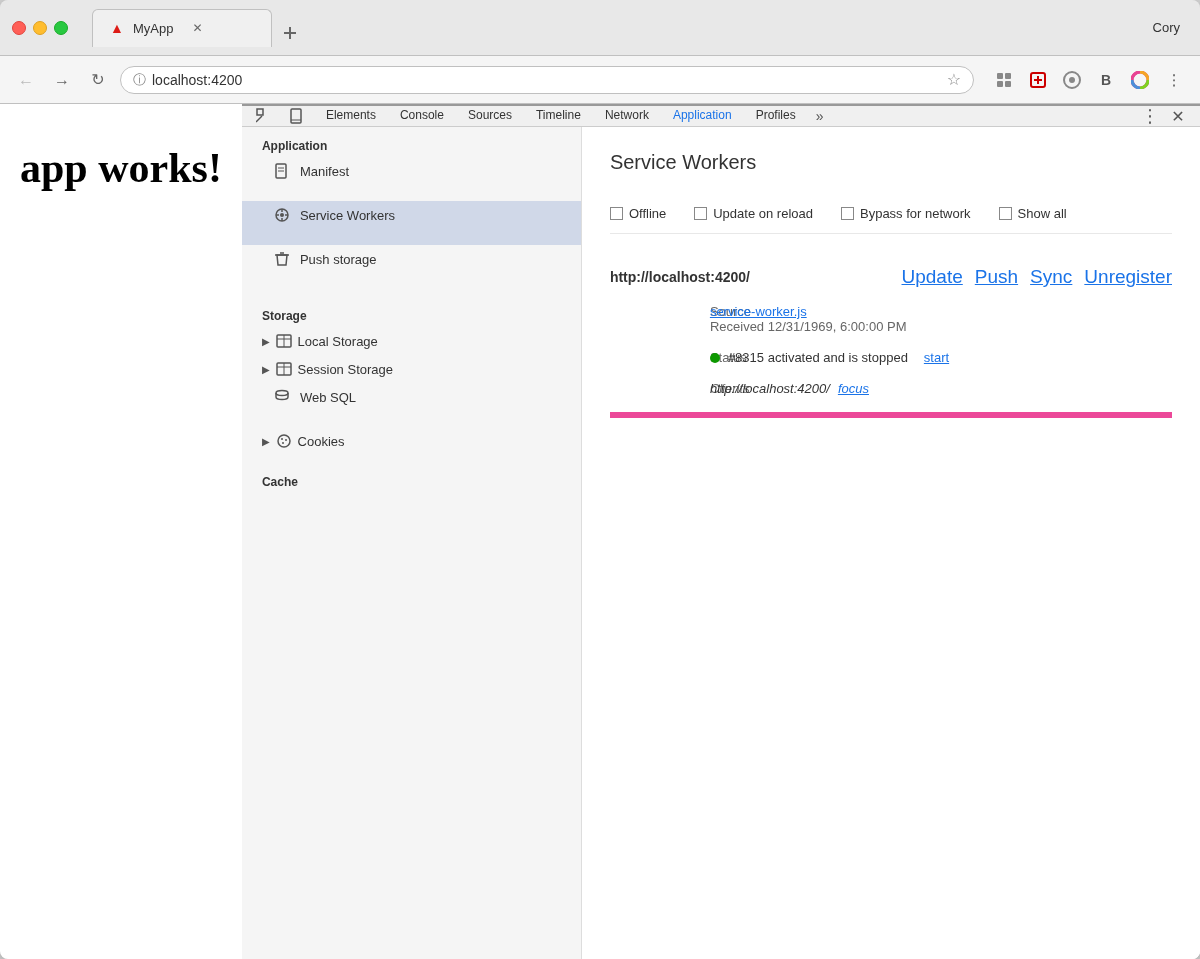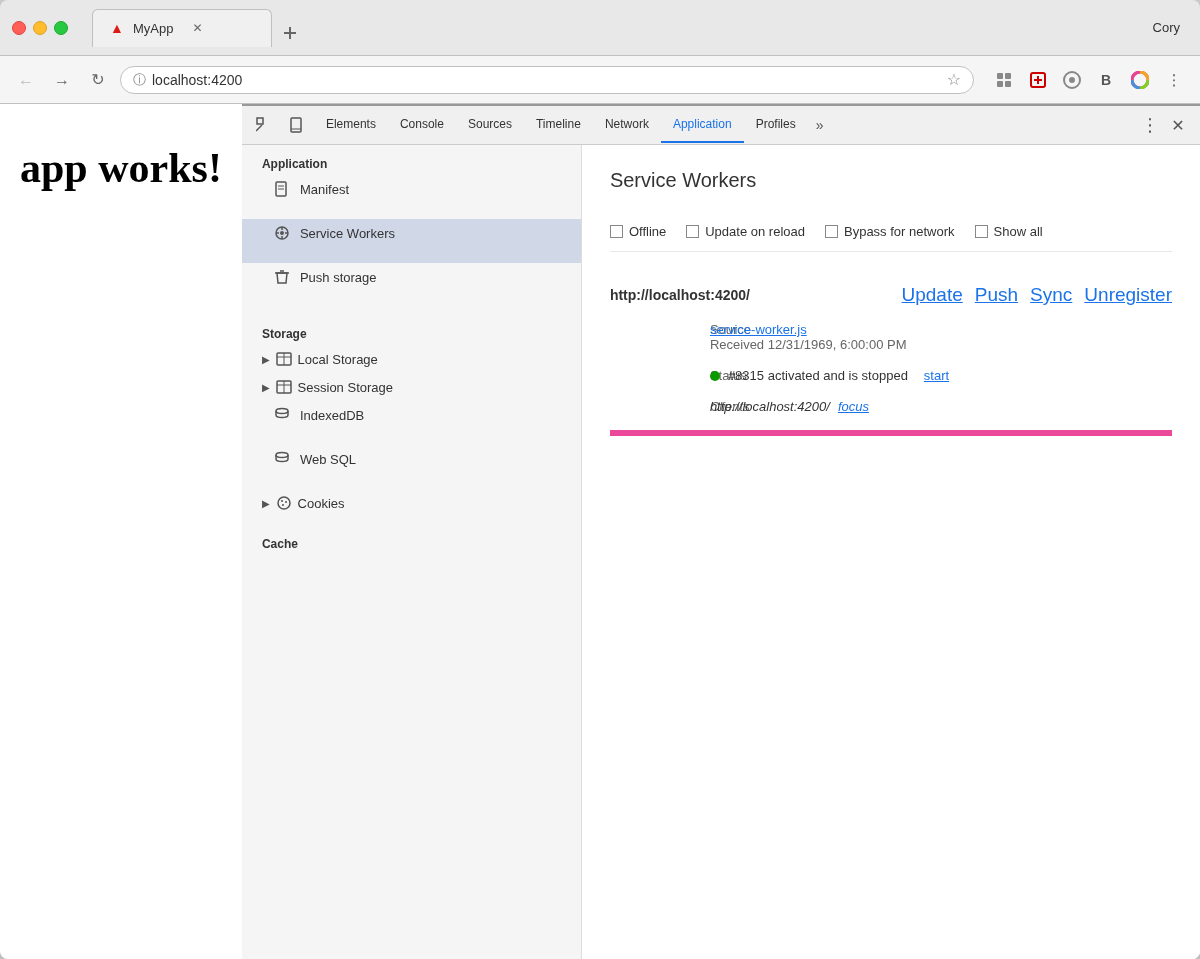--- a/index.html
+++ b/index.html
@@ -41,21 +41,21 @@
     
     .page-area { background: white; flex: 1; display: flex; flex-direction: row; overflow: hidden; }
 
     .page-content { background: white; height: 250px; padding: 40px 20px; flex-shrink: 0; }
     .app-heading { font-size: 42px; font-weight: bold; font-family: Georgia, serif; color: #000; }
 
     
     .devtools { display: flex; flex-direction: column; flex: 1; border-top: 2px solid #999; background: #f5f5f5; overflow: hidden; }
 
     
-    .devtools-tabs { background: #f0f0f0; border-bottom: 1px solid #ccc; display: flex; align-items: center; padding: 0 8px; height: 39px; flex-shrink: 0; }
+    .devtools-tabs { background: #f0f0f0; border-bottom: 1px solid #ccc; display: flex; align-items: center; padding: 0 8px; height: 21px; flex-shrink: 0; }
     .devtools-icon-btn { width: 28px; height: 28px; display: flex; align-items: center; justify-content: center; color: #555; font-size: 14px; cursor: pointer; margin-right: 4px; }
     .dt-tab { padding: 0 12px; height: 36px; display: flex; align-items: center; font-size: 12px; color: #333; cursor: pointer; border-bottom: 2px solid transparent; white-space: nowrap; }
     .dt-tab.active { color: #1a73e8; border-bottom: 2px solid #1a73e8; }
     .dt-tabs-overflow { padding: 0 8px; font-size: 14px; color: #555; cursor: pointer; }
     .dt-tabs-spacer { flex: 1; }
     .dt-more-btn { width: 28px; height: 28px; display: flex; align-items: center; justify-content: center; color: #555; cursor: pointer; font-size: 18px; }
     .dt-close-btn { width: 28px; height: 28px; display: flex; align-items: center; justify-content: center; color: #555; cursor: pointer; font-size: 16px; }
 
     
     .devtools-body { display: flex; flex: 1; overflow: hidden; }
@@ -69,21 +69,21 @@
     .sidebar-item-label { font-size: 13px; }
     .sidebar-expandable { display: flex; align-items: center; gap: 6px; padding: 6px 20px 6px 20px; font-size: 13px; color: #333; cursor: pointer; }
     .expand-arrow { font-size: 10px; color: #555; }
 
     
     .dt-main { flex: 1; background: white; overflow-y: auto; padding: 24px 28px; }
 
     .panel-title { font-size: 20px; font-weight: 400; color: #333; margin-bottom: 20px; }
 
     
-    .checkbox-row { display: flex; align-items: center; gap: 20px; padding: 12px 0; border-bottom: 1px solid #e8e8e8; margin-bottom: 20px; }
+    .checkbox-row { display: flex; align-items: center; gap: 28px; padding: 12px 0; border-bottom: 1px solid #e8e8e8; margin-bottom: 20px; }
     .checkbox-item { display: flex; align-items: center; gap: 6px; font-size: 13px; color: #333; cursor: pointer; }
     .checkbox-box { width: 13px; height: 13px; border: 1px solid #888; background: white; display: inline-block; flex-shrink: 0; }
 
     
     .sw-entry { padding: 12px 0; border-bottom: 6px solid #ec4899; }
     .sw-url-row { display: flex; align-items: center; justify-content: space-between; margin-bottom: 12px; }
     .sw-url { font-size: 14px; font-weight: 600; color: #333; }
     .sw-actions { display: flex; gap: 12px; }
     .sw-action-link { font-size: 19px; color: #1a73e8; text-decoration: underline; cursor: pointer; }
 
@@ -273,29 +273,20 @@
             <span class="sidebar-item-icon">
               <svg width="16" height="14" viewBox="0 0 16 14">
                   <rect x="1" y="1" width="14" height="12" rx="1" fill="none" stroke="#555" stroke-width="1.5"></rect>
                   <line x1="1" y1="5" x2="15" y2="5" stroke="#555" stroke-width="1"></line>
                   <line x1="8" y1="1" x2="8" y2="13" stroke="#555" stroke-width="1"></line>
                 </svg>
             </span>
             <span class="sidebar-item-label">Session Storage</span>
           </div>
 
-          <div class="sidebar-item">
-            <span class="sidebar-item-icon">
-              <svg width="16" height="16" viewBox="0 0 16 16">
-                  <ellipse cx="8" cy="4" rx="6" ry="2.5" fill="none" stroke="#555" stroke-width="1.5"></ellipse>
-                  <path d="M2 4v4c0 1.4 2.7 2.5 6 2.5s6-1.1 6-2.5V4" fill="none" stroke="#555" stroke-width="1.5"></path>
-                </svg>
-            </span>
-            <span class="sidebar-item-label">IndexedDB</span>
-          </div>
 
           <div class="sidebar-item">
             <span class="sidebar-item-icon">
               <svg width="16" height="16" viewBox="0 0 16 16">
                   <ellipse cx="8" cy="4" rx="6" ry="2.5" fill="none" stroke="#555" stroke-width="1.5"></ellipse>
                   <path d="M2 4v4c0 1.4 2.7 2.5 6 2.5s6-1.1 6-2.5V4" fill="none" stroke="#555" stroke-width="1.5"></path>
                 </svg>
             </span>
             <span class="sidebar-item-label">Web SQL</span>
           </div>

